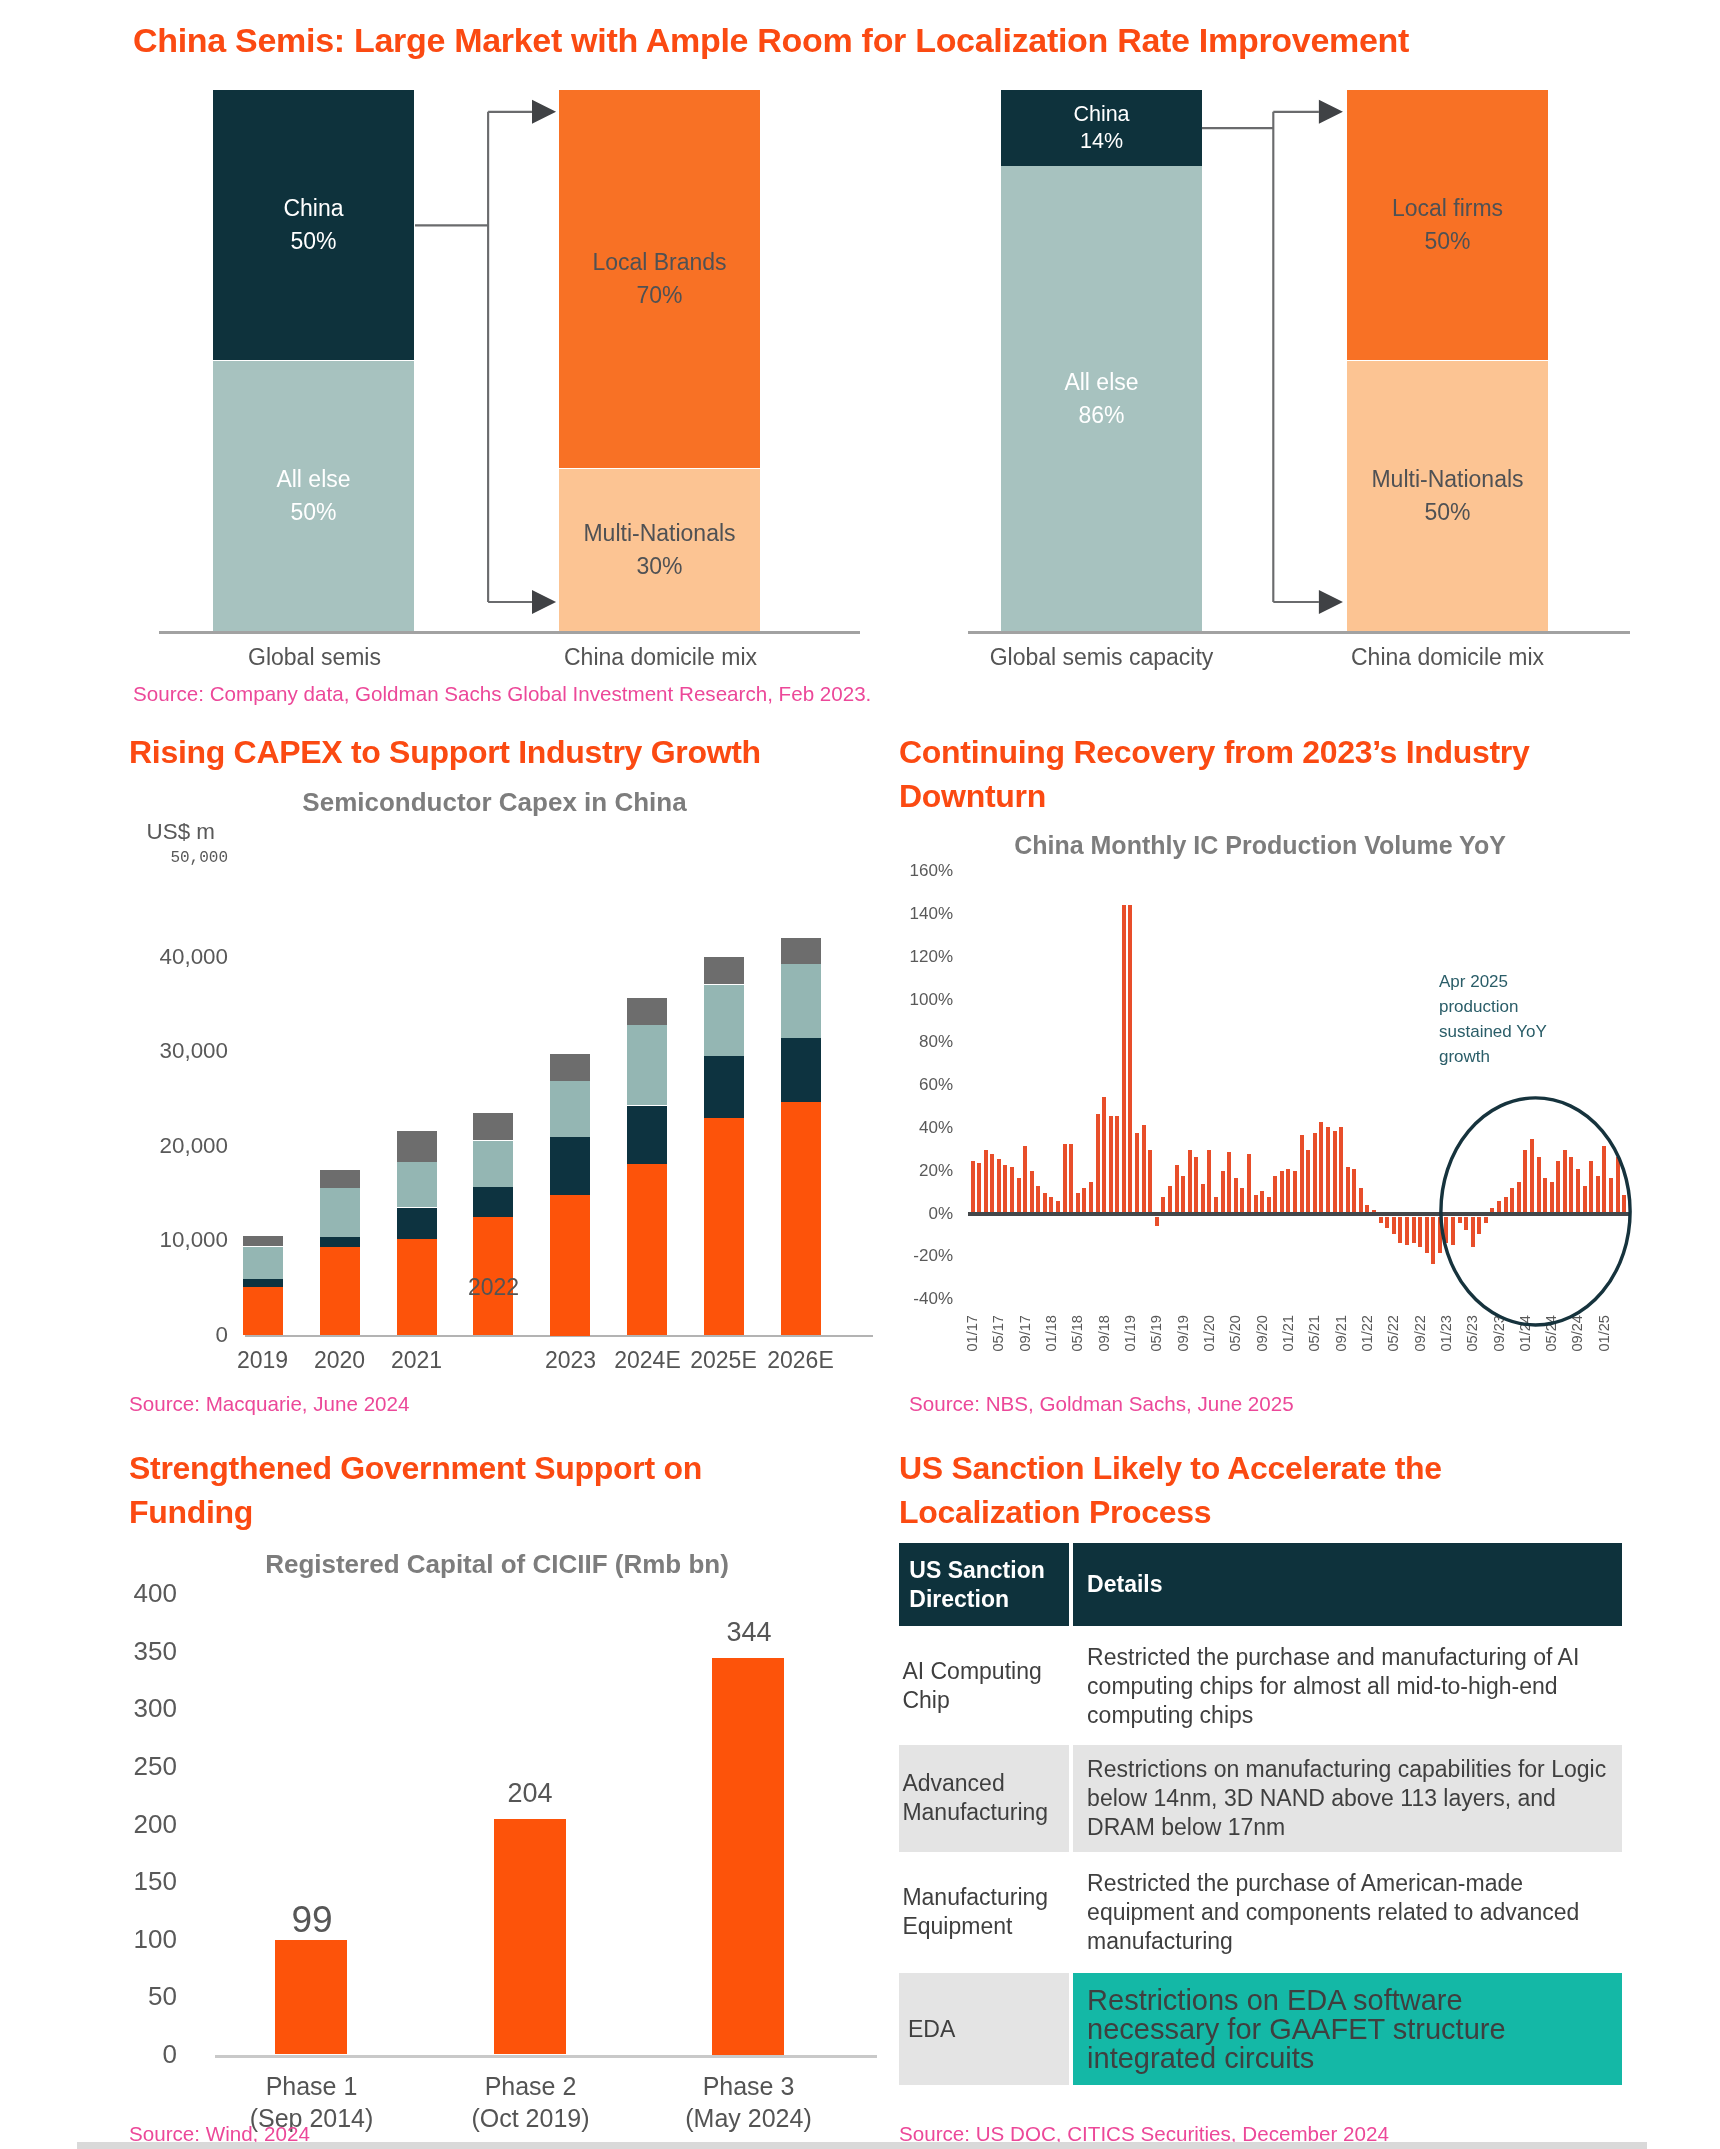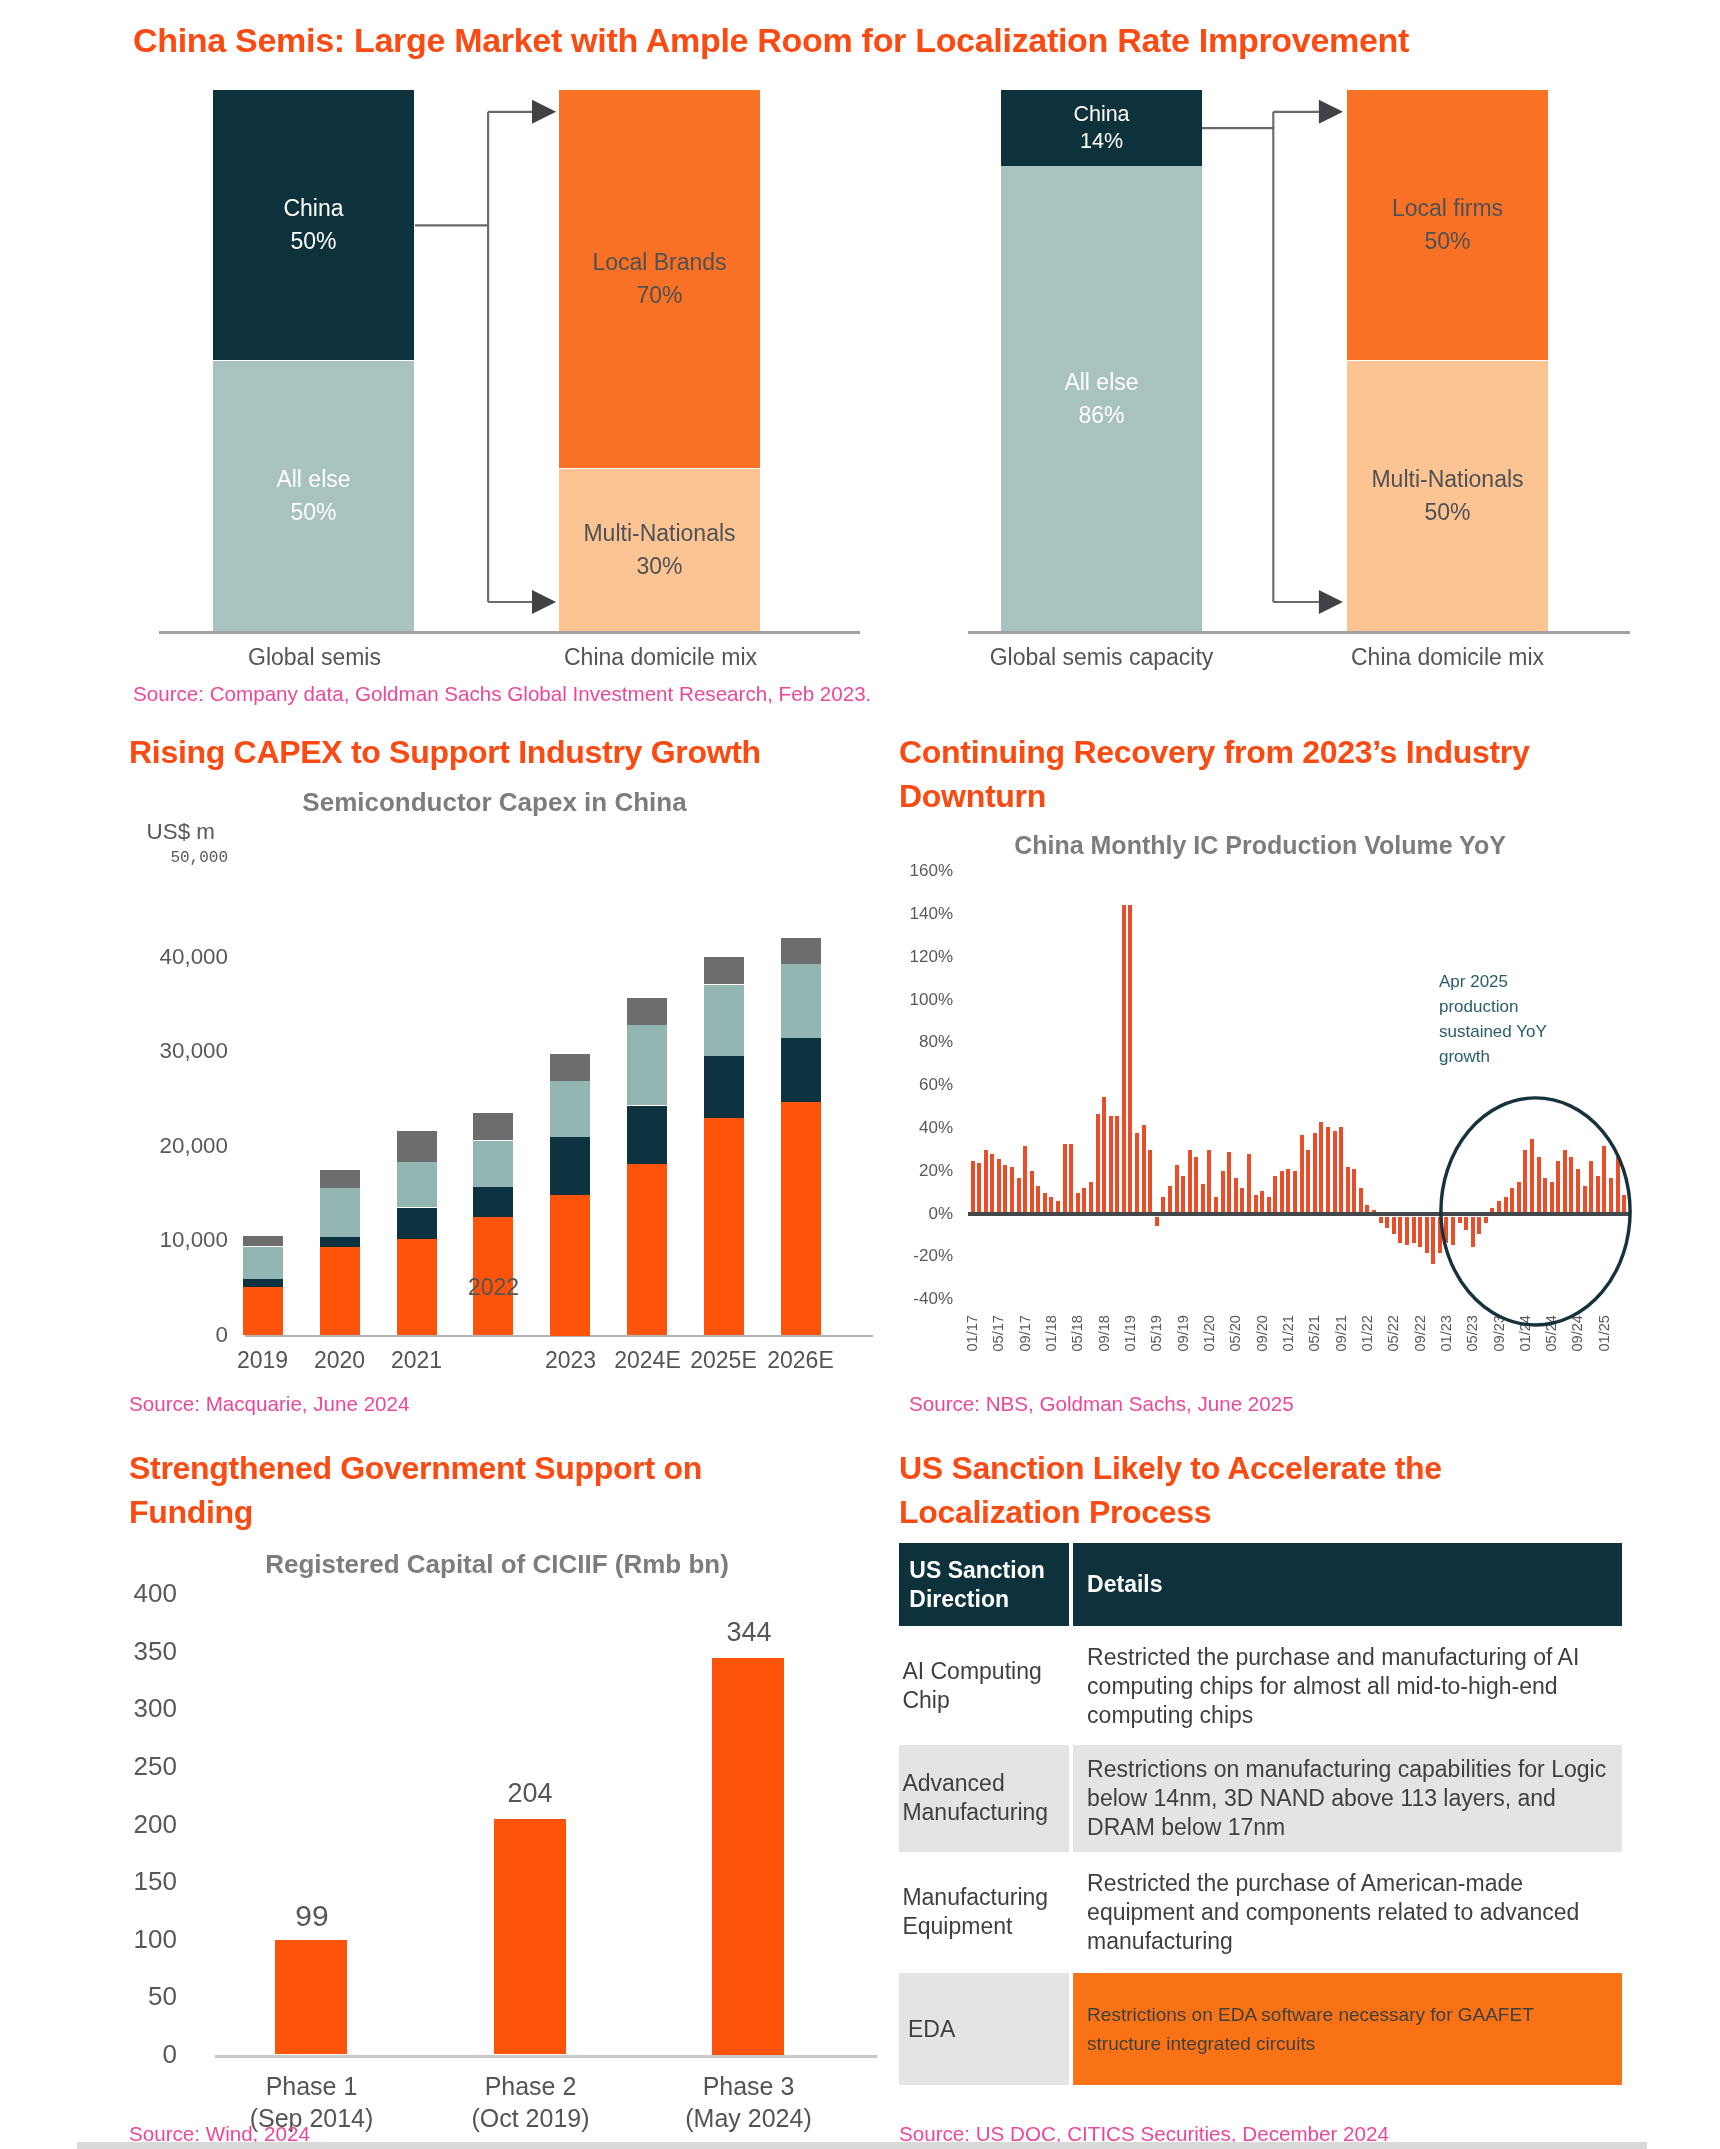--- a/index.html
+++ b/index.html
@@ -292,21 +292,21 @@
       <div class="abs rt ytick" style="left: 52px; top: 1636px; width: 125px; font-size: 26px;">350</div>
       <div class="abs rt ytick" style="left: 52px; top: 1693px; width: 125px; font-size: 26px;">300</div>
       <div class="abs rt ytick" style="left: 52px; top: 1751px; width: 125px; font-size: 26px;">250</div>
       <div class="abs rt ytick" style="left: 52px; top: 1809px; width: 125px; font-size: 26px;">200</div>
       <div class="abs rt ytick" style="left: 52px; top: 1866px; width: 125px; font-size: 26px;">150</div>
       <div class="abs rt ytick" style="left: 52px; top: 1924px; width: 125px; font-size: 26px;">100</div>
       <div class="abs rt ytick" style="left: 52px; top: 1981px; width: 125px; font-size: 26px;">50</div>
       <div class="abs rt ytick" style="left: 52px; top: 2039px; width: 125px; font-size: 26px;">0</div>
       <div class="abs" style="left: 215px; top: 2055px; width: 662px; height: 2.6px; background: rgb(201, 201, 201);"></div>
       <div class="abs" style="left: 275px; top: 1940px; width: 72px; height: 114px; background: rgb(253, 83, 10);"></div>
-      <div class="abs ctr" style="left: 243px; top: 1899px; width: 138px; font-size: 30px; color: rgb(86, 86, 86);">99</div>
+      <div class="abs ctr" style="left: 243px; top: 1899px; width: 138px; font-size: 37px; color: rgb(86, 86, 86);">99</div>
       <div class="abs ctr" style="left: 191px; top: 2070px; width: 241px; font-size: 25px; line-height: 32px; color: rgb(84, 84, 84);">
         <div>Phase 1</div>
         <div>(Sep 2014)</div>
       </div>
       <div class="abs" style="left: 494px; top: 1819px; width: 72px; height: 235px; background: rgb(253, 83, 10);"></div>
       <div class="abs ctr" style="left: 461px; top: 1778px; width: 138px; font-size: 27px; color: rgb(86, 86, 86);">204</div>
       <div class="abs ctr" style="left: 410px; top: 2070px; width: 241px; font-size: 25px; line-height: 32px; color: rgb(84, 84, 84);">
         <div>Phase 2</div>
         <div>(Oct 2019)</div>
       </div>
@@ -332,20 +332,20 @@
       <div style="display: flex; gap: 4.3px; min-height: 107px; margin-top: 3.4px;">
         <div style="width: 170px; flex: 0 0 170px; display: flex; align-items: center; background: rgb(228, 228, 228); color: rgb(63, 63, 63); padding-left: 3.4px; box-sizing: border-box; font-size: 23px; line-height: 29px;">Advanced Manufacturing</div>
         <div style="flex: 1 1 0%; display: flex; align-items: center; background: rgb(228, 228, 228); color: rgb(63, 63, 63); font-size: 23px; line-height: 29px; padding-left: 13.8px; padding-right: 15.5px; box-sizing: border-box;">Restrictions on manufacturing capabilities for Logic below 14nm, 3D NAND above 113 layers, and DRAM below 17nm</div>
       </div>
       <div style="display: flex; gap: 4.3px; min-height: 115px; margin-top: 3.4px;">
         <div style="width: 170px; flex: 0 0 170px; display: flex; align-items: center; background: transparent; color: rgb(63, 63, 63); padding-left: 3.4px; box-sizing: border-box; font-size: 23px; line-height: 29px;">Manufacturing Equipment</div>
         <div style="flex: 1 1 0%; display: flex; align-items: center; background: transparent; color: rgb(63, 63, 63); font-size: 23px; line-height: 29px; padding-left: 13.8px; padding-right: 15.5px; box-sizing: border-box;">Restricted the purchase of American-made equipment and components related to advanced manufacturing</div>
       </div>
       <div style="display: flex; gap: 4.3px; min-height: 112px; margin-top: 3.4px;">
         <div style="width: 170px; flex: 0 0 170px; display: flex; align-items: center; background: rgb(228, 228, 228); color: rgb(63, 63, 63); padding-left: 9px; box-sizing: border-box; font-size: 23px; line-height: 29px;">EDA</div>
-        <div style="flex: 1 1 0%; display: flex; align-items: center; background: #f97316; color: rgb(63, 63, 63); font-size: 19px; line-height: 29px; padding-left: 13.8px; padding-right: 29px; box-sizing: border-box;">Restrictions on EDA software necessary for GAAFET structure integrated circuits</div>
+        <div style="flex: 1 1 0%; display: flex; align-items: center; background: #14b8a6; color: rgb(63, 63, 63); font-size: 29px; line-height: 29px; padding-left: 13.8px; padding-right: 29px; box-sizing: border-box;">Restrictions on EDA software necessary for GAAFET structure integrated circuits</div>
       </div>
     </div>
   <div class="abs src" style="left:899px;top:2122px;">Source: US DOC, CITICS Securities, December 2024</div>
 
   <div class="abs" style="left:77px;top:2142px;width:1570px;height:6.9px;background:#d9d9d9;"></div>
 </div>
 
 
 </body></html>

